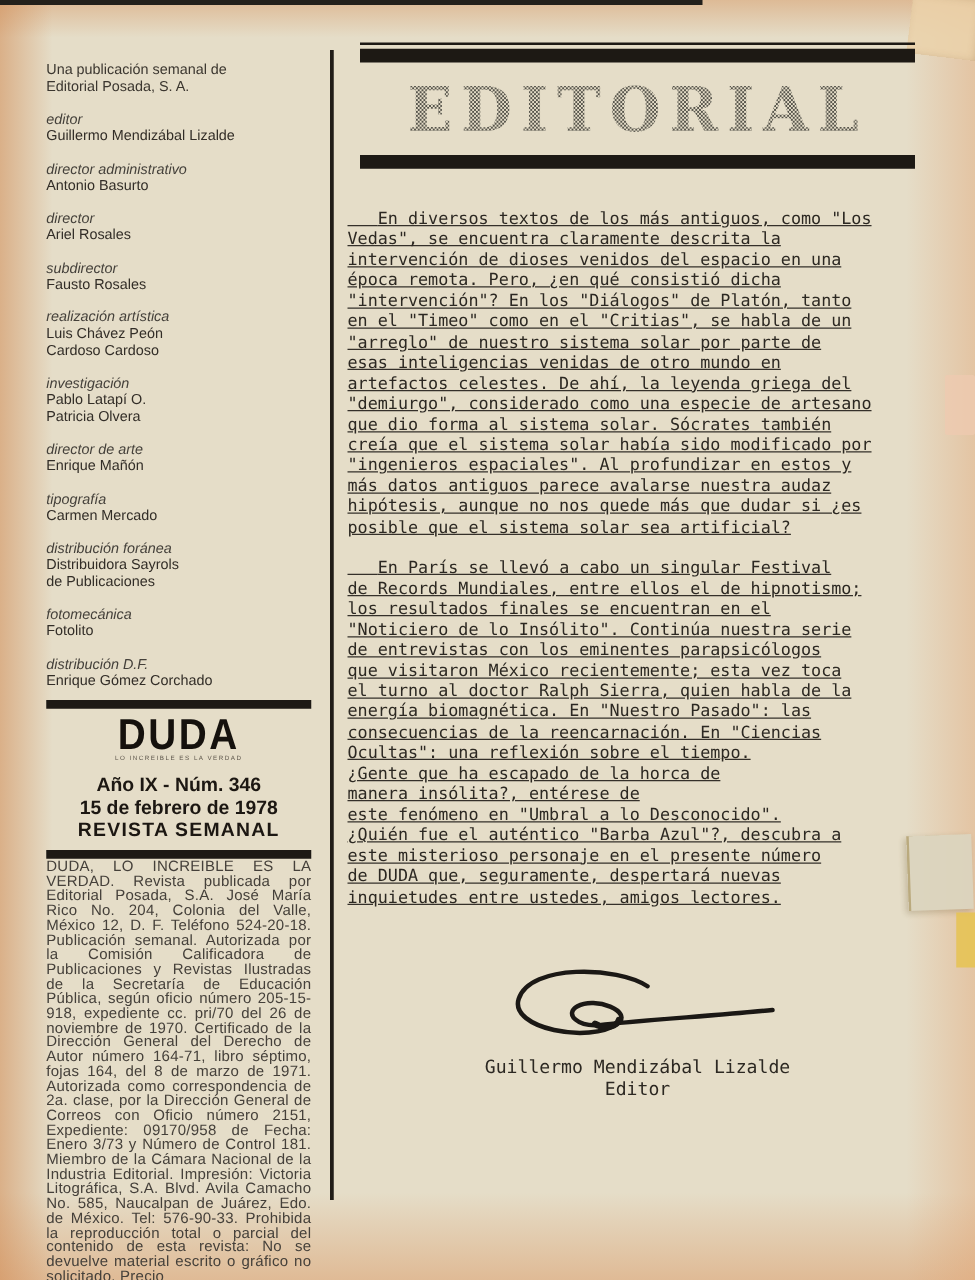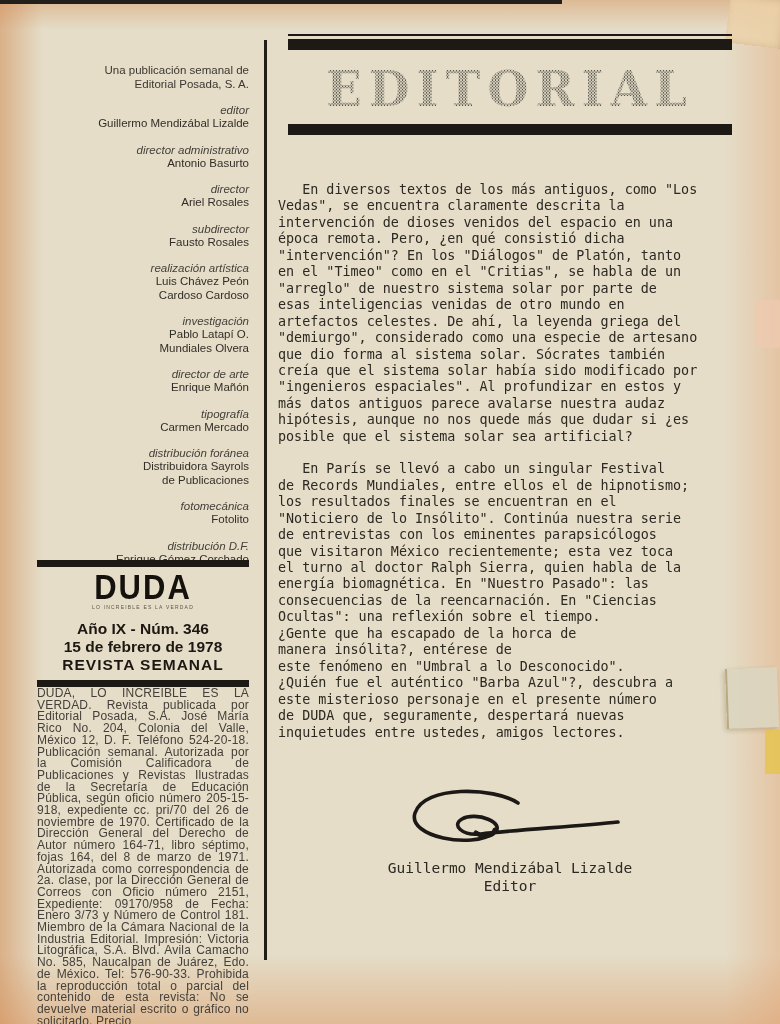--- a/index.html
+++ b/index.html
@@ -22,21 +22,21 @@
   
   .scan-top-strip { position:absolute; left:0; top:0; width:562px; height:4px; background:#23201b; }
   .tape-top-right { position:absolute; right:-8px; top:-6px; width:60px; height:52px;
     background:#ecd3ab; box-shadow:-4px 2px 8px rgba(120,80,40,.35) inset; transform:rotate(7deg); opacity:.85; }
   .tape-right-mid { position:absolute; right:0; top:300px; width:24px; height:48px; background:#efc9b0; opacity:.75; border-radius:2px; }
   .tape-right-low { position:absolute; right:2px; top:668px; width:52px; height:60px; background:#dcd5bf;
     box-shadow:-2px 2px 5px rgba(110,90,50,.30), 2px 0 0 #b7a678 inset; transform:rotate(-2deg); opacity:.92; }
   .tape-right-yellow { position:absolute; right:0; top:730px; width:15px; height:44px; background:#e5c355; opacity:.9; }
 
   
-  .sidebar { position:absolute; left:37px; top:64px; width:212px;text-align:right; }
+  .sidebar { position:absolute; left:37px; top:50px; width:212px; }
   .pub-line { font-size:11.5px; line-height:13.5px; color:#3b362f; }
   .credit-group { margin-top:13px; }
   .credit-role { font-style:italic; font-size:11.5px; line-height:13px; color:#44403a; }
   .credit-name { font-size:11.5px; line-height:13.5px; color:#322d27; }
 
   .logo-block { position:absolute; left:37px; top:560px; width:212px; text-align:center; }
   .bar { height:7px; background:#1d1914; }
   .logo-bar-top { margin-bottom:6px; }
   .logo-bar-bottom { margin-top:6px; }
   .duda-logo {
@@ -63,21 +63,21 @@
     font-size:47px; line-height:50px; letter-spacing:7px;
     color:#8a887c;
     background-image:
       radial-gradient(#57554c 0.8px, rgba(0,0,0,0) 1.1px),
       radial-gradient(#57554c 0.8px, rgba(0,0,0,0) 1.1px);
     background-size:3px 3px; background-position:0 0, 1.5px 1.5px;
     -webkit-background-clip:text; background-clip:text;
     -webkit-text-fill-color:transparent;
     transform:scaleY(1.05);
   }
-  .body-copy { margin-top:47px; padding-left:0px; width:464px; }
+  .body-copy { margin-top:33px; padding-left:0px; width:464px;text-decoration:underline; }
   .body-copy p {
     font-family:"DejaVu Sans Mono", "Liberation Mono", monospace;
     font-size:13.4px; line-height:16.45px; color:#2c2822;
     white-space:pre-wrap; margin:0 0 16px 0;
   }
   .signature-area { margin-top:48px; text-align:center; }
   .signature-svg { display:block; margin:0 auto; }
   .sig-name {
     font-family:"DejaVu Sans Mono", "Liberation Mono", monospace;
     font-size:14.5px; line-height:18px; color:#2c2822; margin-top:8px;
@@ -119,21 +119,21 @@
       <div class="credit-name">Fausto Rosales</div>
     </div>
     <div class="credit-group">
       <div class="credit-role">realización artística</div>
       <div class="credit-name">Luis Chávez Peón</div>
       <div class="credit-name">Cardoso Cardoso</div>
     </div>
     <div class="credit-group">
       <div class="credit-role">investigación</div>
       <div class="credit-name">Pablo Latapí O.</div>
-      <div class="credit-name">Mundiales Olvera</div>
+      <div class="credit-name">Patricia Olvera</div>
     </div>
     <div class="credit-group">
       <div class="credit-role">director de arte</div>
       <div class="credit-name">Enrique Mañón</div>
     </div>
     <div class="credit-group">
       <div class="credit-role">tipografía</div>
       <div class="credit-name">Carmen Mercado</div>
     </div>
     <div class="credit-group">

